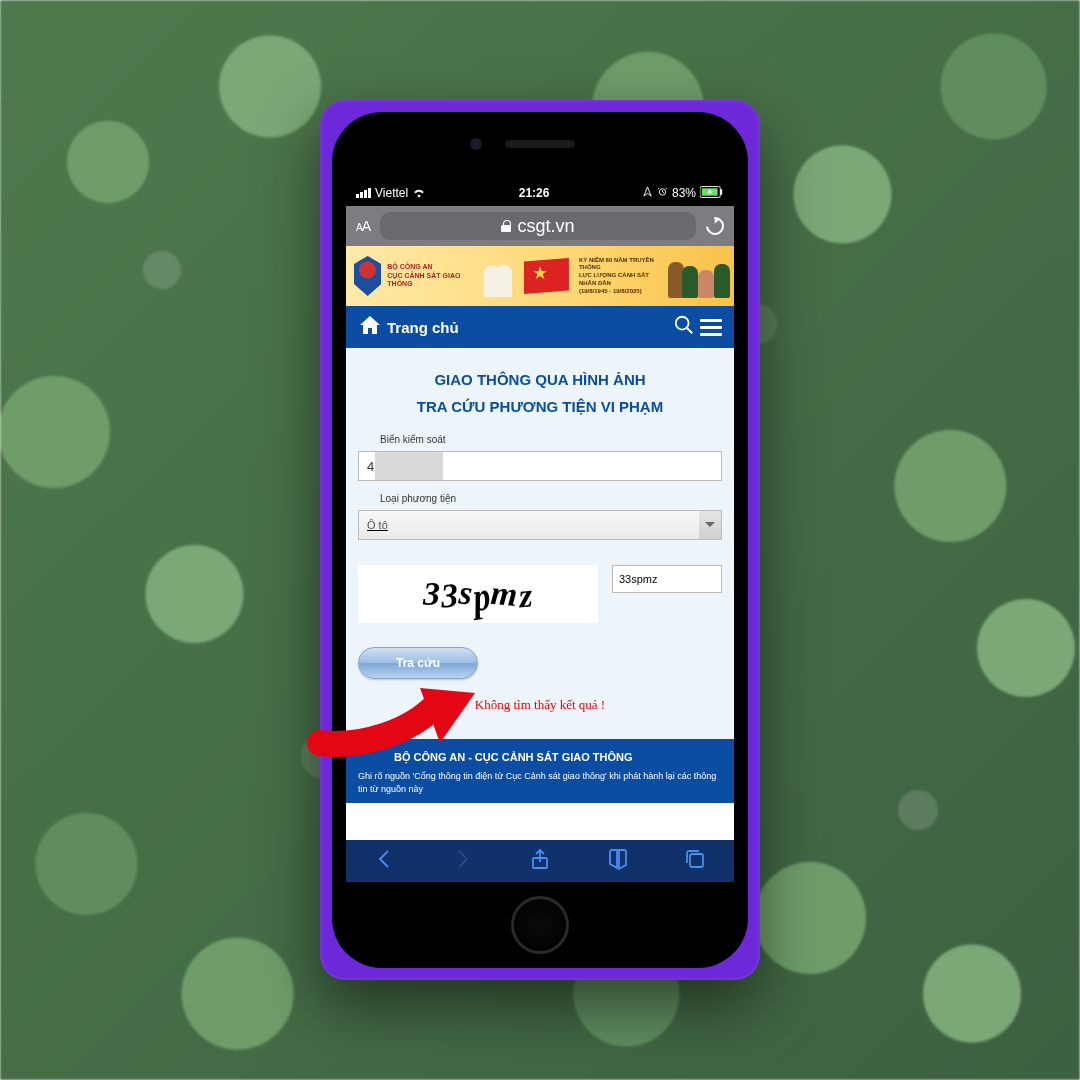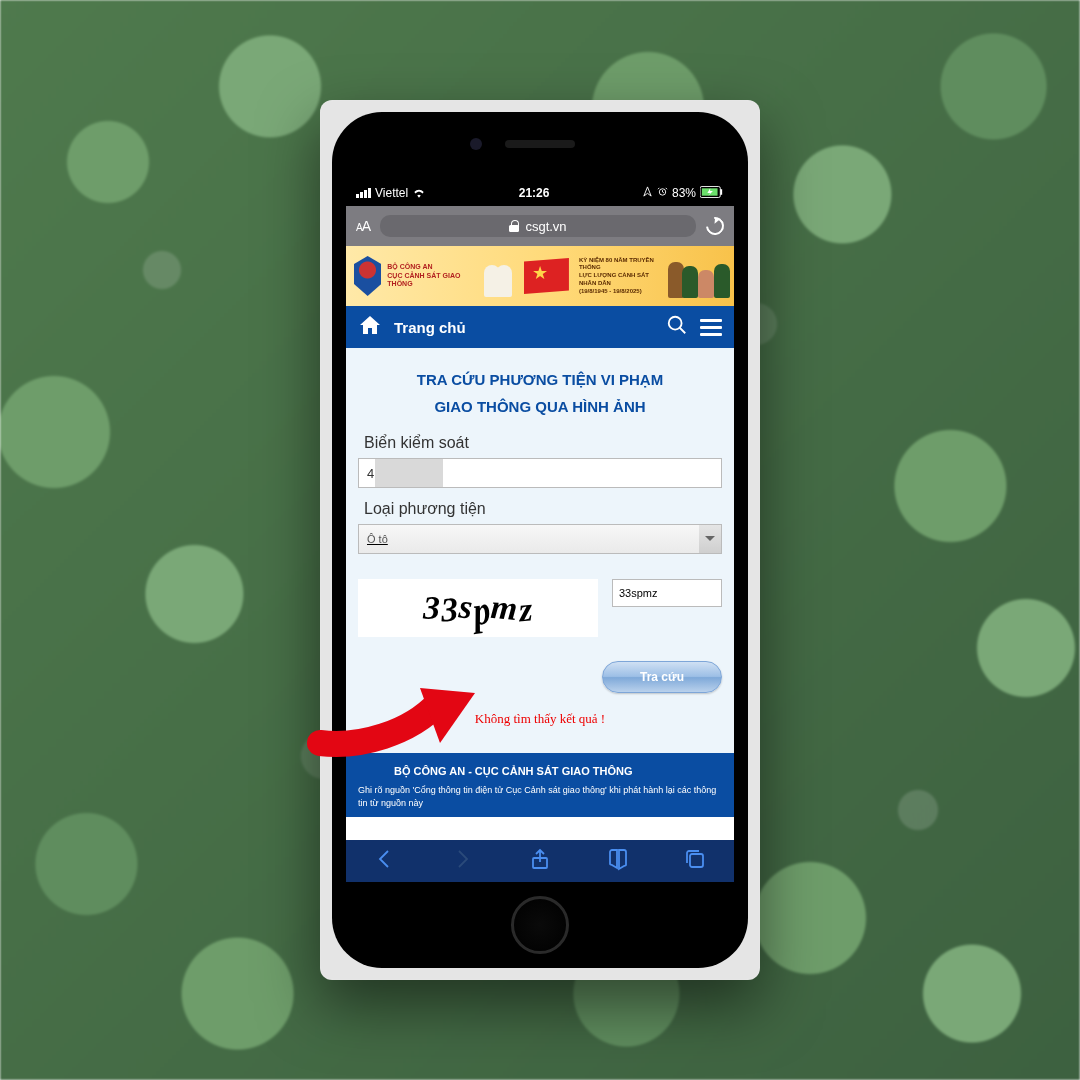--- a/index.html
+++ b/index.html
@@ -35,21 +35,21 @@
     background:
       radial-gradient(circle at 15% 25%, rgba(255,255,255,.15) 0 18px, transparent 20px),
       radial-gradient(circle at 70% 30%, rgba(255,255,255,.12) 0 20px, transparent 22px),
       radial-gradient(circle at 30% 70%, rgba(255,255,255,.12) 0 22px, transparent 24px),
       radial-gradient(circle at 85% 75%, rgba(255,255,255,.15) 0 19px, transparent 21px);
   }
 
   .phone {
     position:absolute; left:50%; top:50%;
     width:440px; height:880px; transform:translate(-50%,-50%);
-    background:#e5e5e5; border-radius:12px;
+    background:#6d28d9; border-radius:25px;
     box-shadow:0 25px 60px rgba(0,0,0,.5), inset 0 0 4px rgba(255,255,255,.15);
     padding:12px;
   }
   .phone-inner{
     width:100%; height:100%; background:#000; border-radius:50px;
     position:relative; overflow:hidden;
   }
   .speaker{ position:absolute; top:28px; left:50%; transform:translateX(-50%);
     width:70px; height:8px; background:#1a1a1a; border-radius:4px; z-index:20;}
   .camera{ position:absolute; top:26px; left:calc(50% - 70px); width:12px; height:12px;
@@ -74,23 +74,23 @@
   .sig i:nth-child(1){height:4px}.sig i:nth-child(2){height:6px}
   .sig i:nth-child(3){height:8px}.sig i:nth-child(4){height:10px}
 
   .addr-bar{
     height:40px; background:#7d7c81;
     display:flex; align-items:center; padding:0 10px; gap:10px;
   }
   .aa{color:#fff;font-size:14px;letter-spacing:-1px;}
   .aa .sm{font-size:10px;}
   .url-pill{
-    flex:1; background:#6a696e; border-radius:10px; height:22px;
+    flex:1; background:#6a696e; border-radius:10px; height:28px;
     display:flex; align-items:center; justify-content:center; gap:6px;
-    color:#fff; font-size:13px;
+    color:#fff; font-size:18px;
   }
   .lock-ic{width:10px;height:12px;position:relative;}
   .lock-ic::before{content:"";position:absolute;top:0;left:2px;width:6px;height:6px;
     border:1.5px solid #fff;border-bottom:none;border-radius:4px 4px 0 0;}
   .lock-ic::after{content:"";position:absolute;bottom:0;left:0;width:10px;height:7px;
     background:#fff;border-radius:1.5px;}
   .reload-ic{width:18px;height:18px;border:2px solid #fff;border-radius:50%;
     border-left-color:transparent;position:relative;transform:rotate(40deg);}
   .reload-ic::after{content:"";position:absolute;top:-3px;left:-2px;
     border:4px solid transparent;border-right-color:#fff;transform:rotate(10deg);}
@@ -120,35 +120,35 @@
     margin-left:4px;max-width:90px;}
   .banner-group{width:72px;height:44px;position:relative;margin-left:auto;}
   .banner-group i{position:absolute;bottom:0;width:16px;height:28px;border-radius:7px 7px 2px 2px;}
   .banner-group i:nth-child(1){left:0;background:#8a5a2a;height:36px}
   .banner-group i:nth-child(2){left:14px;background:#2a5a2a;height:32px}
   .banner-group i:nth-child(3){left:30px;background:#cc8866}
   .banner-group i:nth-child(4){left:46px;background:#2a5a2a;height:34px}
 
   .nav{
     height:42px;background:#0a4da2;color:#fff;
-    display:flex;align-items:center;padding:4px 12px;gap:12px;
+    display:flex;align-items:center;padding:4px 12px;gap:5px;
   }
   .home-ic svg{width:24px;height:24px;fill:#fff;}
   .nav-title{font-size:15px;font-weight:600;}
   .spacer{flex:1}
   .mag-ic svg,.menu-ic svg{width:22px;height:22px;stroke:#fff;fill:none;stroke-width:2;}
   .menu-ic{display:flex;flex-direction:column;gap:4px;width:22px;}
   .menu-ic i{height:3px;background:#fff;border-radius:1px;}
 
   .content{
     background:#edf5fb;padding:18px 12px 26px;margin:0;
   }
   .heading{text-align:center;color:#0a4da2;font-weight:700;
     font-size:15px;line-height:1.8;margin-bottom:14px;}
-  .field-label{font-size:16px;color:#333;margin:4px 6px 6px;}
+  .field-label{font-size:10px;color:#333;margin:4px 22px 6px;}
   .text-input{
     width:100%;height:30px;border:1px solid #bbb;background:#fff;
     padding:0 8px;font-size:13px;color:#333;
   }
   .text-input.plate{color:#333}
   .plate-wrap{position:relative;margin-bottom:12px;}
   .plate-mask{position:absolute;left:17px;top:1px;bottom:1px;width:68px;
     background:#d9d9d9;}
   .select-wrap{position:relative;margin-bottom:25px;text-decoration:underline;}
   .select-input{
@@ -174,21 +174,21 @@
   .captcha-img span:nth-child(2){transform:translateY(2px) rotate(-4deg);}
   .captcha-img span:nth-child(3){transform:translateY(-1px) rotate(6deg);}
   .captcha-img span:nth-child(4){transform:translateY(3px) rotate(-8deg) scaleY(1.2);}
   .captcha-img span:nth-child(5){transform:rotate(5deg);}
   .captcha-img span:nth-child(6){transform:translateY(2px) rotate(-5deg);}
   .captcha-input{
     width:110px;height:28px;border:1px solid #bbb;background:#fff;
     padding:0 6px;font-size:11px;
   }
 
-  .submit-row{display:flex;justify-content:flex-end;margin-top:24px;}
+  .submit-row{display:flex;justify-content:flex-start;margin-top:24px;}
   .submit-btn{
     width:120px;height:32px;border-radius:16px;
     border:1px solid #7ea6d8;
     background:linear-gradient(#cfe0f3,#9dbfe6 48%,#7fa9d9 52%,#b9d1ec);
     color:#fff;font-size:12px;font-weight:700;
     box-shadow:0 1px 2px rgba(0,0,0,.2);
   }
   .result-msg{text-align:center;color:#e00;font-size:13px;margin-top:18px;
     font-family:Georgia,'Times New Roman',serif;}
 
@@ -311,22 +311,22 @@
           </span>
           <span class="menu-ic">
               <i></i>
               <i></i>
               <i></i>
             </span>
         </div>
 
         <div class="content">
           <div class="heading">
+            <div>GIAO THÔNG QUA HÌNH ẢNH</div>
             <div>TRA CỨU PHƯƠNG TIỆN VI PHẠM</div>
-            <div>GIAO THÔNG QUA HÌNH ẢNH</div>
           </div>
 
           <div class="field-label">Biển kiểm soát</div>
           <div class="plate-wrap">
             <input class="text-input plate" value="4" style="">
             <div class="plate-mask"></div>
           </div>
 
           <div class="field-label">Loại phương tiện</div>
           <div class="select-wrap">

